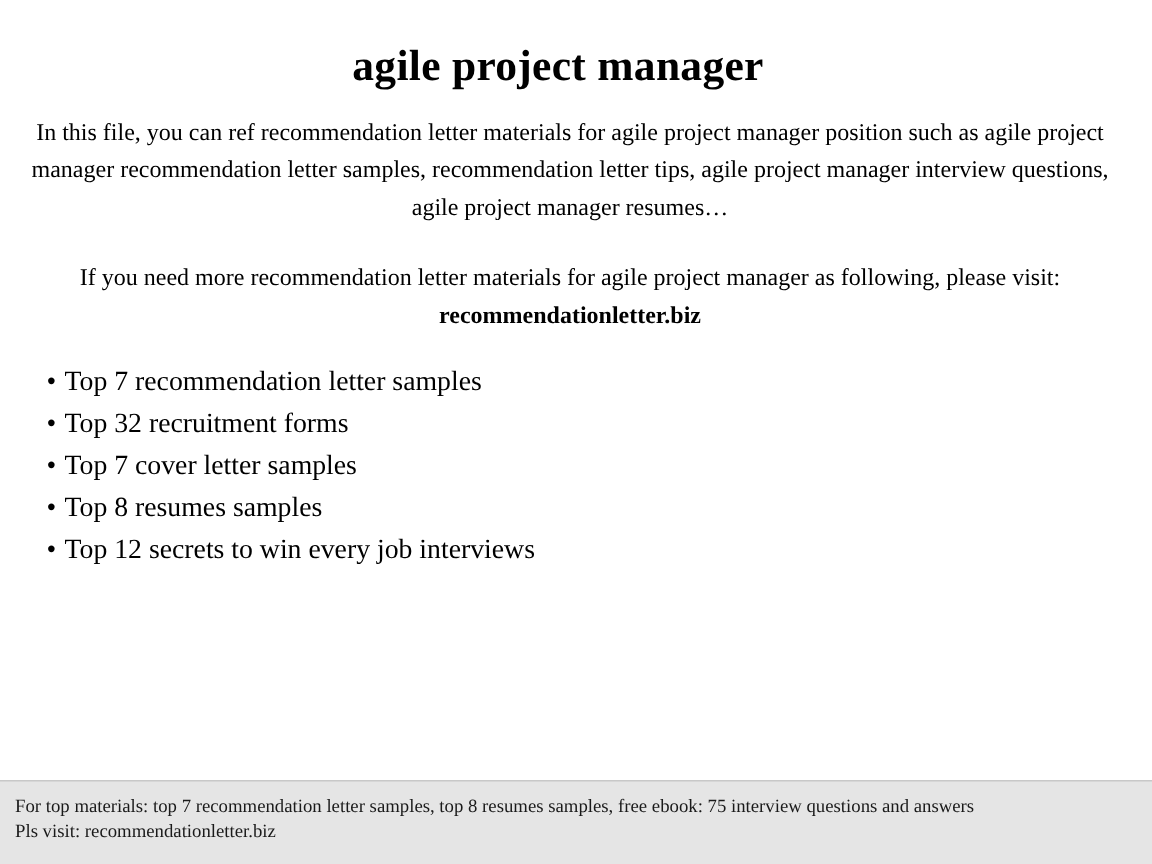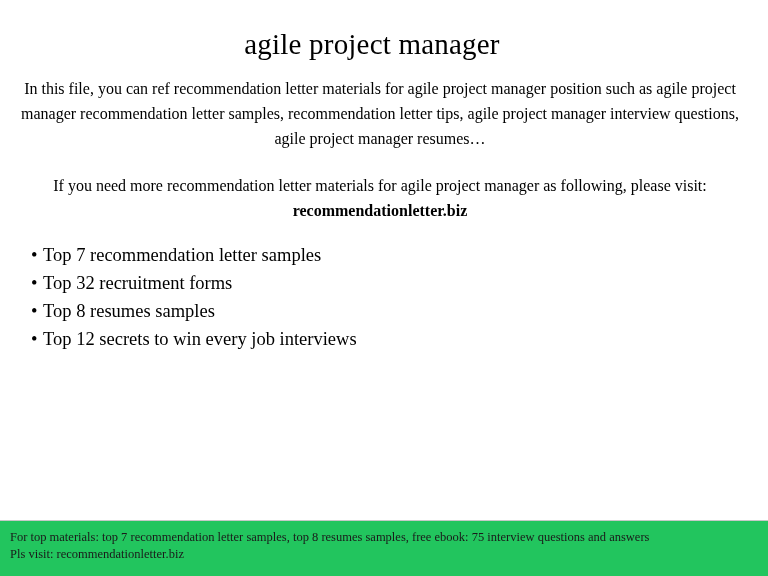--- a/index.html
+++ b/index.html
@@ -21,20 +21,21 @@
     box-sizing: border-box;
     background: #ffffff;
     display: flex;
     flex-direction: column;
   }
   .title-block {
     text-align: center;
     padding-top: 26px;
     padding-left: 40px;
     padding-right: 64px;
+    font-weight: bold;
   }
   .title-line {
     font-size: 29px;
     line-height: 36px;
     color: #000000;
     font-family: "Liberation Serif", serif;
     letter-spacing: 0.2px;
   }
   .body-block {
     padding: 14px 22px 0 14px;
@@ -69,21 +70,21 @@
   }
   .footer {
     position: absolute;
     left: 0;
     right: 0;
     bottom: 0;
     height: 56px;
     border-top: 1px solid #c8c8c8;
     box-sizing: border-box;
     padding: 8px 10px 4px 10px;
-    background: #22c55e;
+    background: #e5e5e5;
   }
   .footer-line {
     font-size: 12.5px;
     line-height: 17px;
     color: #1a1a1a;
     font-family: "Liberation Serif", serif;
     white-space: nowrap;
   }
 </style>
 </head>
@@ -97,20 +98,21 @@
 
   <div class="body-block">
 
     <p class="para">In this file, you can ref recommendation letter materials for agile project manager position such as agile project manager recommendation letter samples, recommendation letter tips, agile project manager interview questions, agile project manager resumes…</p>
 
     <p class="para second"><span>If you need more recommendation letter materials for agile project manager as following, please visit: </span><span class="visit-strong">recommendationletter.biz</span></p>
 
     <ul class="bullets">
       <li><span class="dot">•</span><span>Top 7 recommendation letter samples</span></li>
       <li><span class="dot">•</span><span>Top 32 recruitment forms</span></li>
+      <li><span class="dot">•</span><span>Top 7 cover letter samples</span></li>
       <li><span class="dot">•</span><span>Top 8 resumes samples</span></li>
       <li><span class="dot">•</span><span>Top 12 secrets to win every job interviews</span></li>
     </ul>
 
   </div>
 
   <div class="footer">
     <div class="footer-line">For top materials: top 7 recommendation letter samples, top 8 resumes samples, free ebook: 75 interview questions and answers</div>
     <div class="footer-line">Pls visit:  recommendationletter.biz</div>
   </div>

